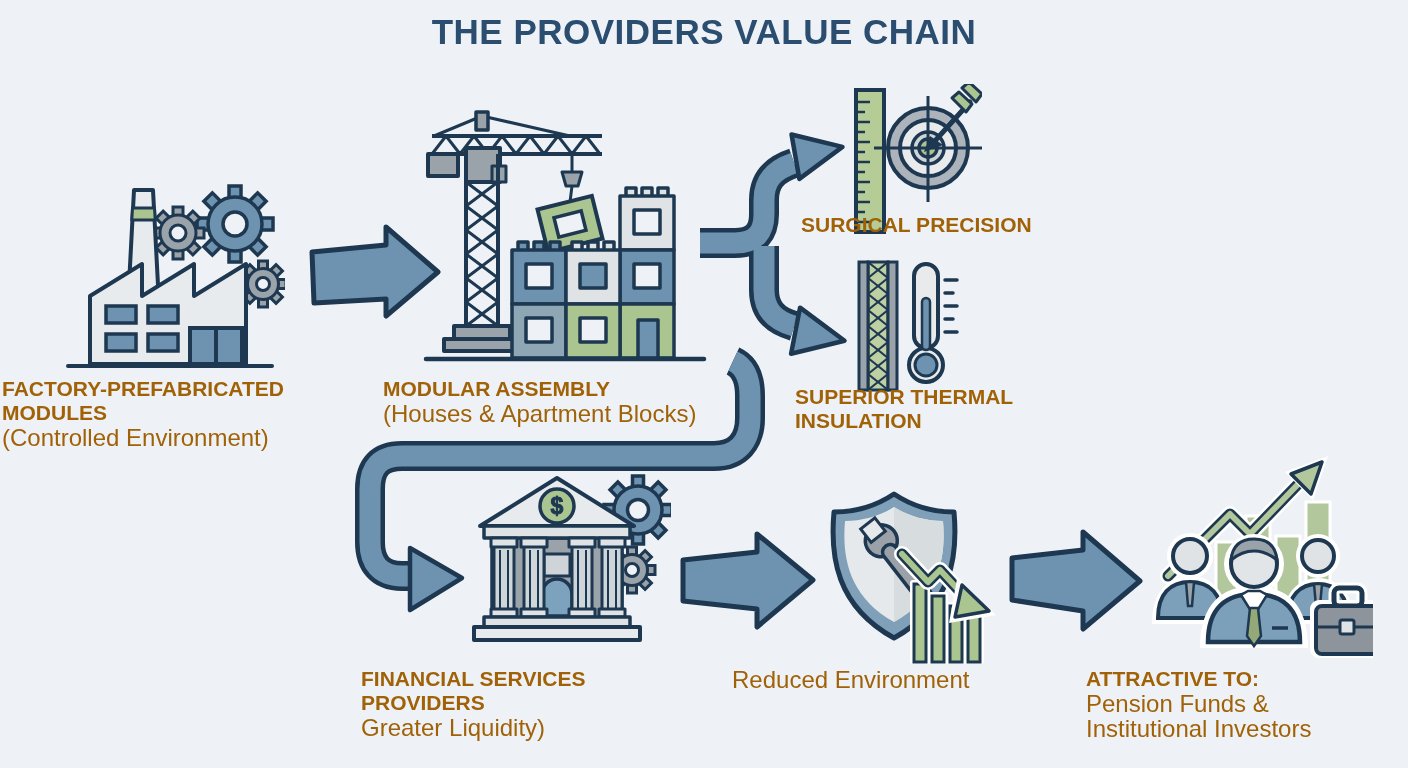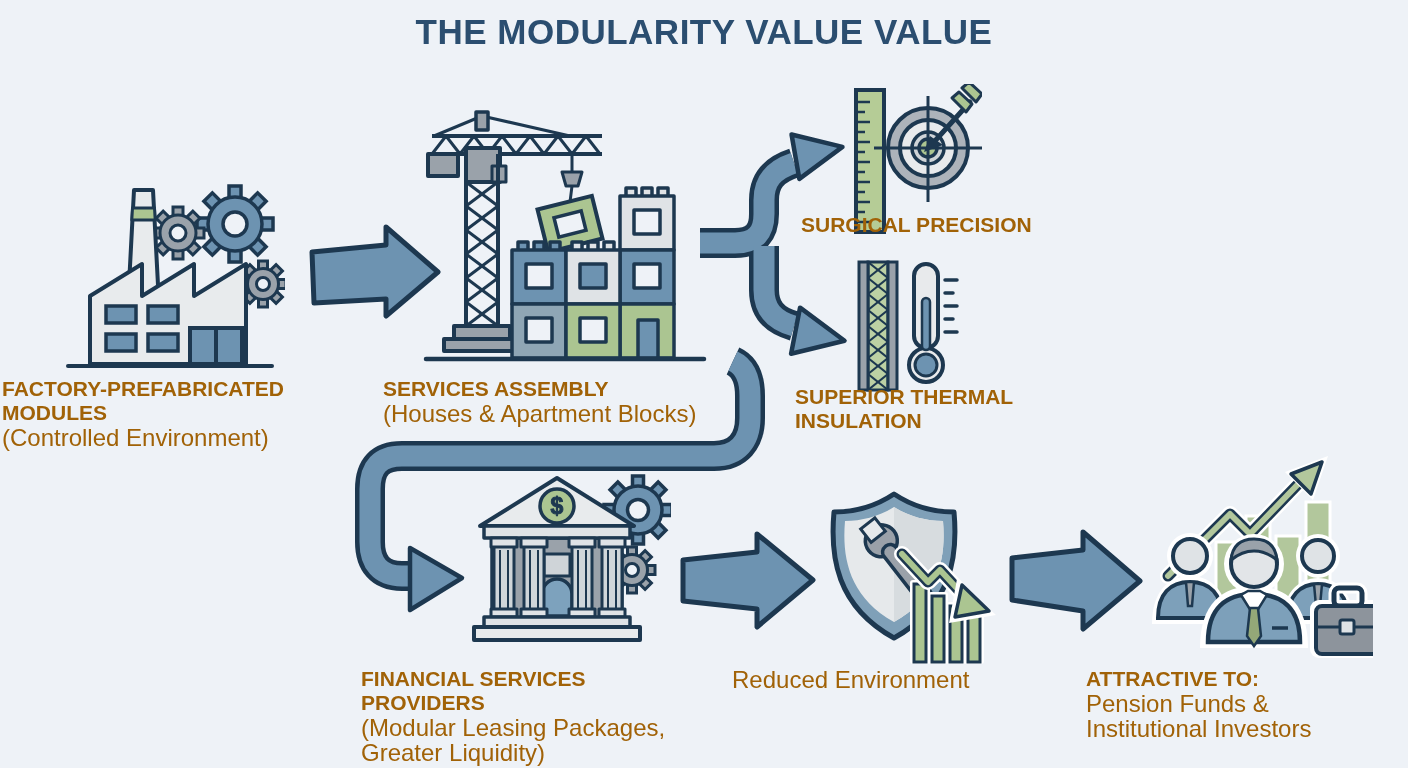--- a/index.html
+++ b/index.html
@@ -11,21 +11,21 @@
   .icon{position:absolute;}
   .node-label{position:absolute;text-align:left;color:#a16207;}
   .node-label .b{font-size:21px;font-weight:700;line-height:24px;}
   .node-label .s{font-size:24px;font-weight:400;line-height:25px;}
 </style>
 </head>
 <body>
 
 <div class="stage">
 
-  <div class="title">THE MODULARITY VALUE VALUE</div>
+  <div class="title">THE PROVIDERS VALUE CHAIN</div>
 
   <svg class="layer" viewBox="0 0 1408 768">
 
     <g>
       <path d="M312,252 L386,245 L386,227 L438,272 L386,316 L386,299 L314,303 Z" fill="#6d93b1" stroke="#1d3850" stroke-width="5" stroke-linejoin="round"></path>
     </g>
 
     <g fill="none" stroke-linecap="butt">
       <path d="M700,243 H735 C756,243 764,232 764,214 V200 C764,181 773,170 794,163" stroke="#1d3850" stroke-width="30"></path>
       <path d="M764,246 V290 C764,308 773,320 794,326" stroke="#1d3850" stroke-width="30"></path>
@@ -428,37 +428,36 @@
     </svg>
   </div>
 
   <div class="node-label" style="left:2px;top:377px;width:340px">
     <div class="b">FACTORY-PREFABRICATED</div>
     <div class="b">MODULES</div>
     <div class="s">(Controlled Environment)</div>
   </div>
 
   <div class="node-label" style="left:383px;top:377px;width:360px">
-    <div class="b">SERVICES ASSEMBLY</div>
+    <div class="b">MODULAR ASSEMBLY</div>
     <div class="s">(Houses &amp; Apartment Blocks)</div>
   </div>
 
   <div class="node-label" style="left:801px;top:213px;width:260px">
     <div class="b">SURGICAL PRECISION</div>
   </div>
 
   <div class="node-label" style="left:795px;top:385px;width:260px">
     <div class="b">SUPERIOR THERMAL</div>
     <div class="b">INSULATION</div>
   </div>
 
   <div class="node-label" style="left:361px;top:667px;width:360px">
     <div class="b">FINANCIAL SERVICES</div>
     <div class="b">PROVIDERS</div>
-    <div class="s">(Modular Leasing Packages,</div>
     <div class="s">Greater Liquidity)</div>
   </div>
 
   <div class="node-label" style="left:732px;top:667px;width:340px">
     <div class="s">Reduced Environment</div>
   </div>
 
   <div class="node-label" style="left:1086px;top:667px;width:340px">
     <div class="b">ATTRACTIVE TO:</div>
     <div class="s">Pension Funds &amp;</div>

